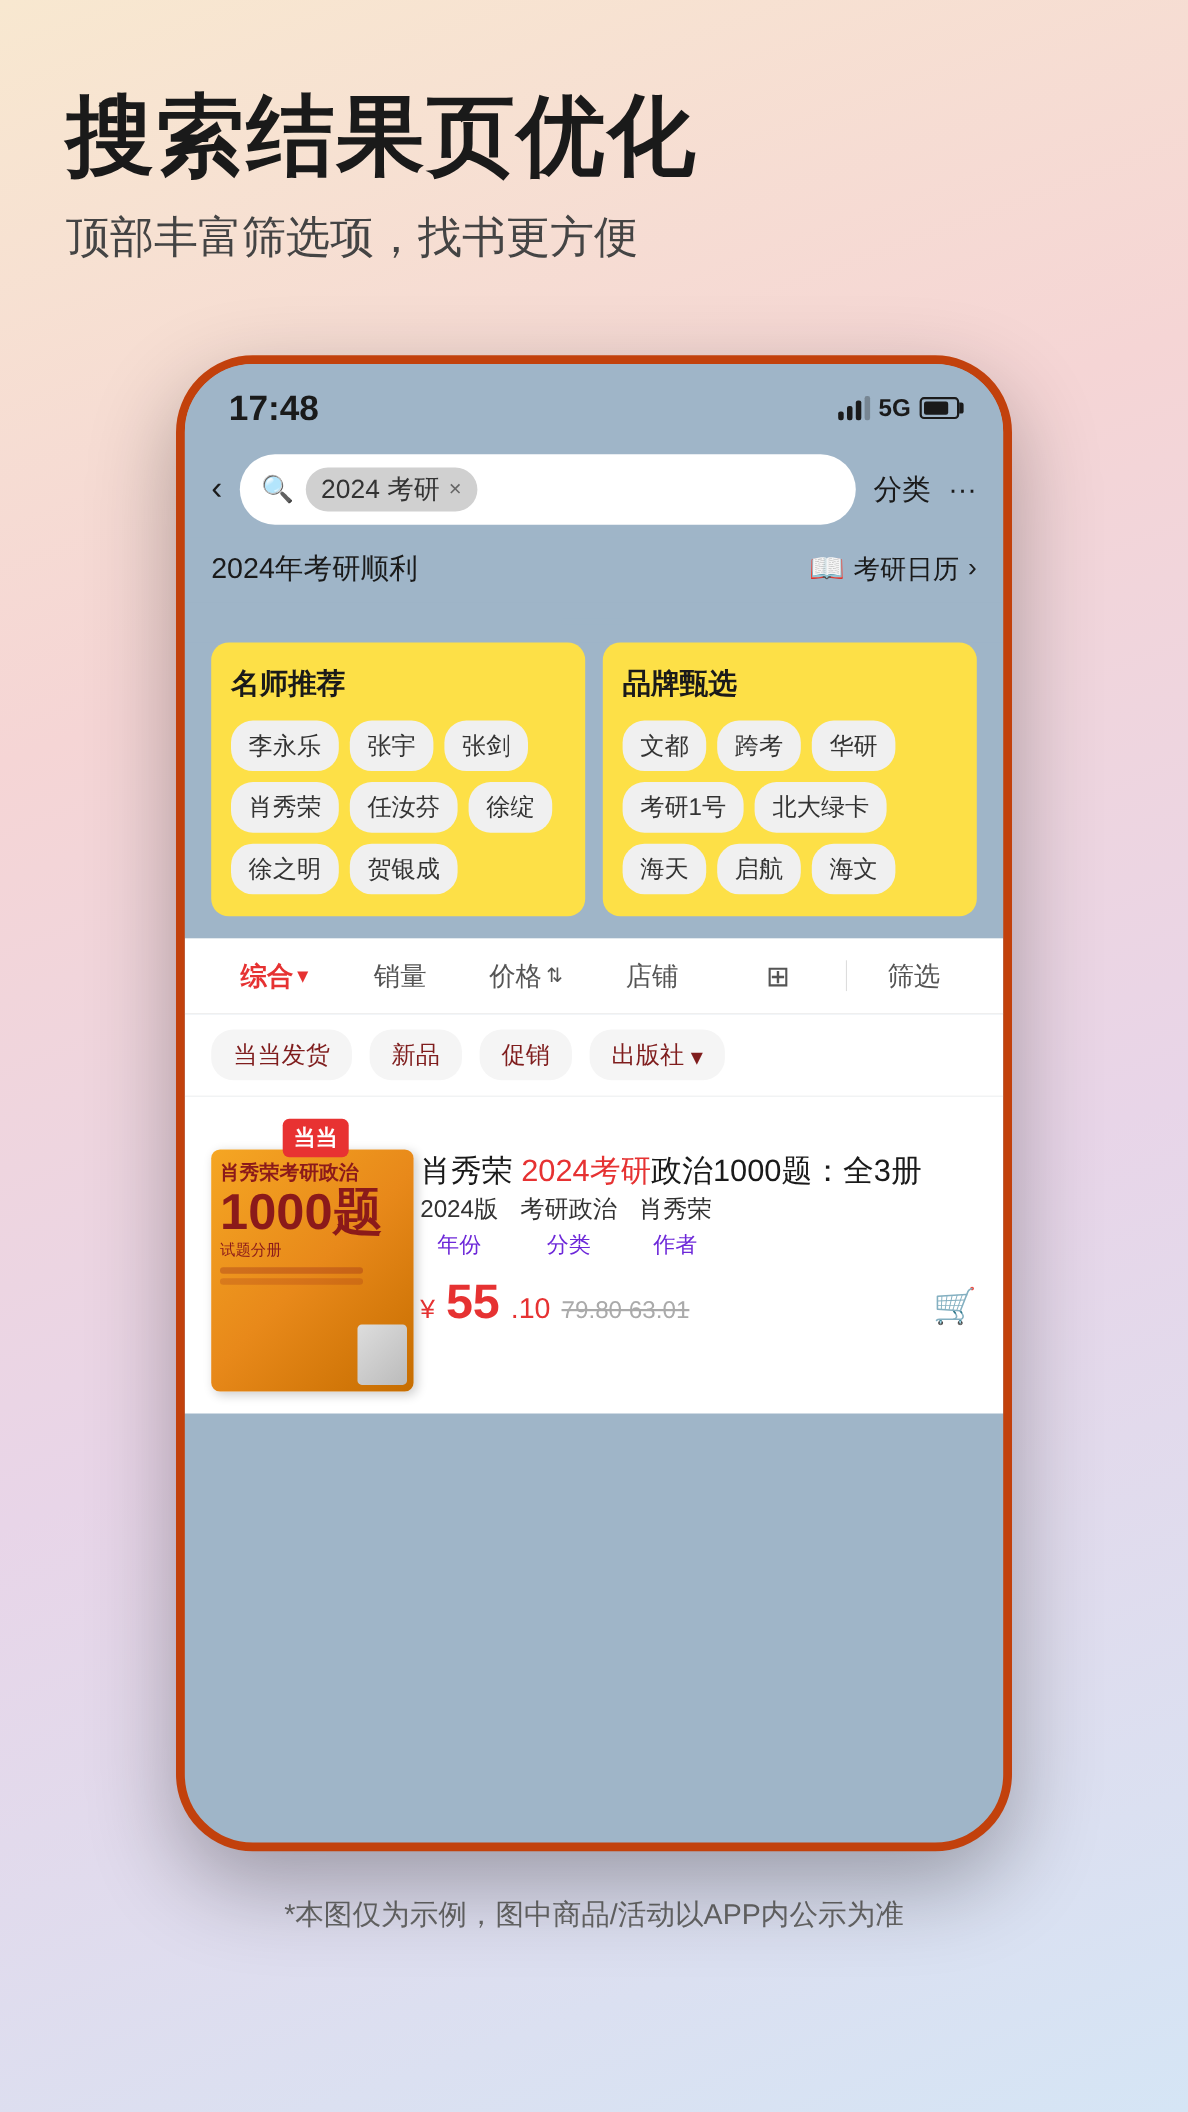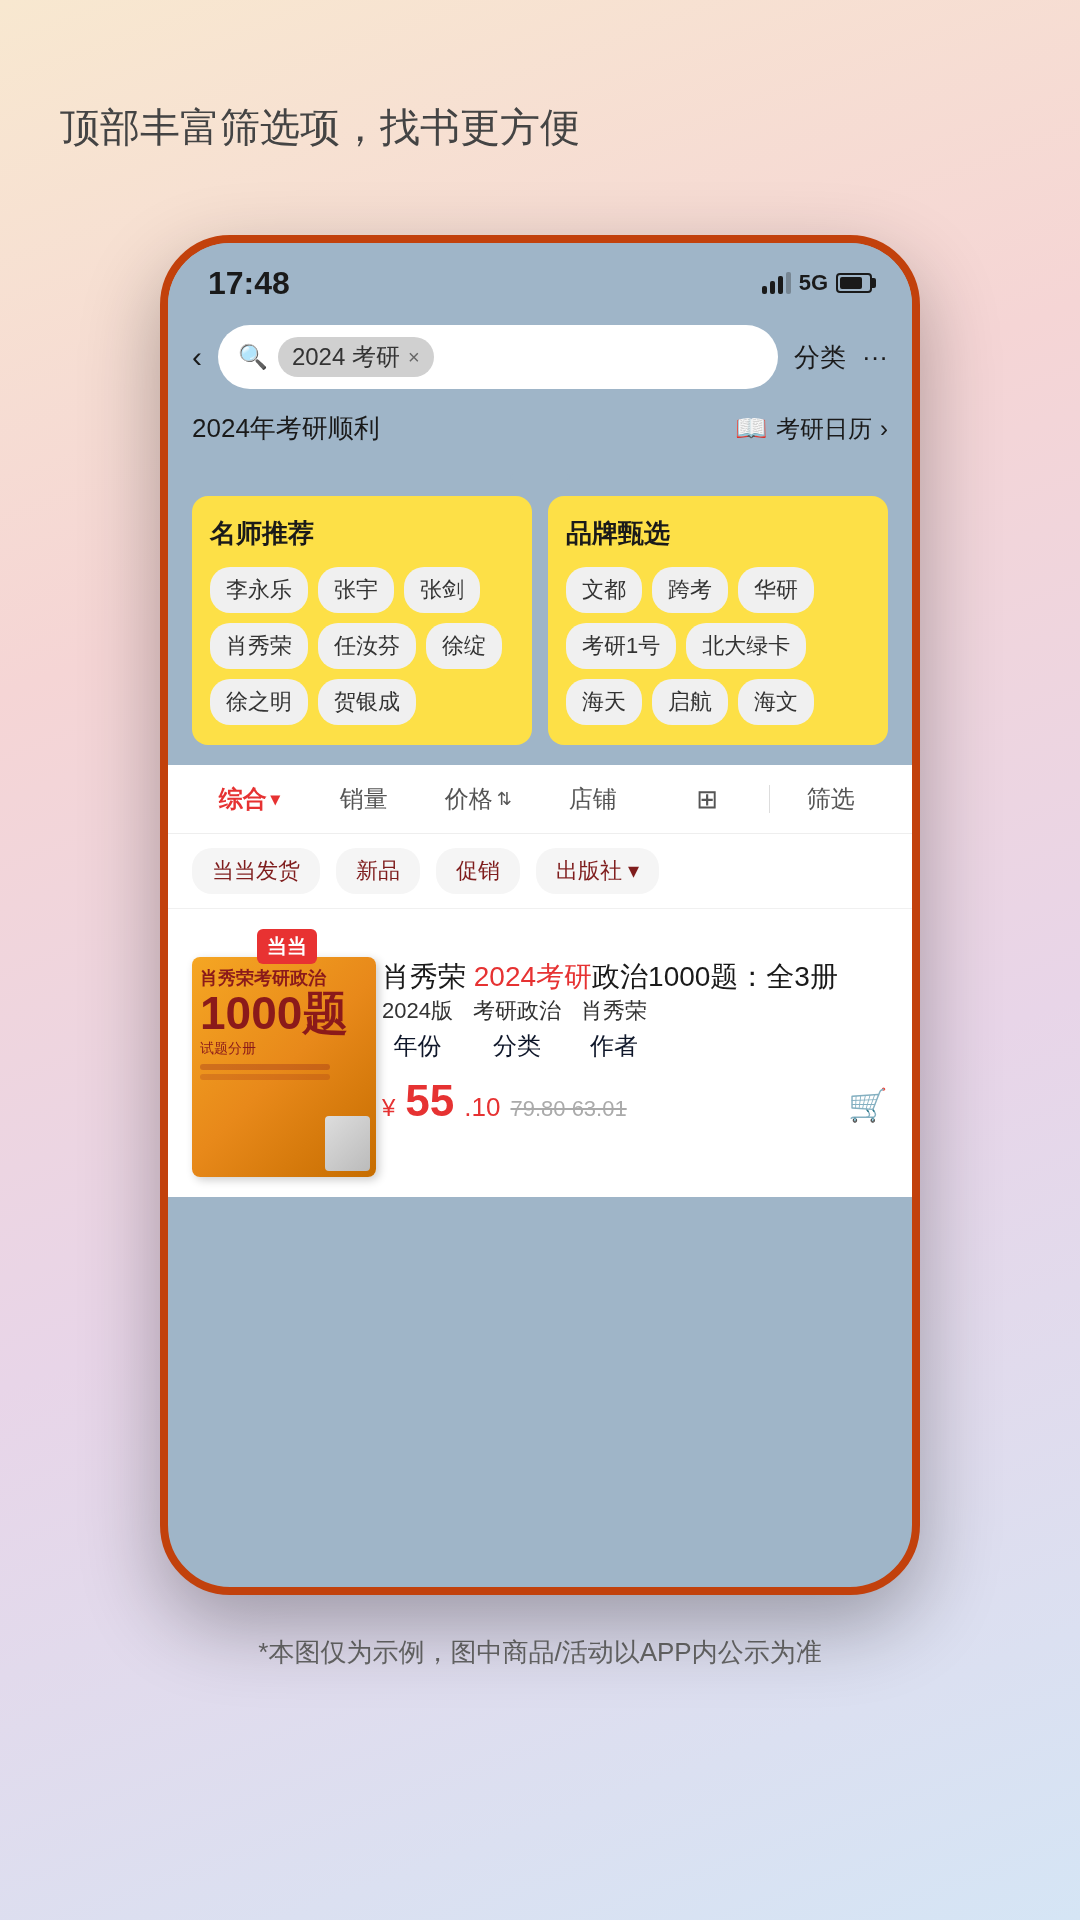--- a/index.html
+++ b/index.html
@@ -263,21 +263,21 @@
     }
     .filter-pill {
       background: #f5f5f5;
       border-radius: 20px;
       padding: 8px 20px;
       font-size: 22px;
       color: #7f1d1d;
     }
     .filter-pill.with-arrow {
       display: flex;
-      align-items: center;
+      align-items: flex-end;
       gap: 6px;
     }
 
     
     .product-area {
       background: white;
       padding: 20px 24px;
       display: flex;
     }
     .product-image-wrap {
@@ -352,22 +352,22 @@
       margin-top: 0;
     }
     .meta-item {
       text-align: center;
     }
     .meta-value {
       font-size: 22px;
       color: #333;
     }
     .meta-label {
-      font-size: 24px;
-      color: #0f172a;
+      font-size: 20px;
+      color: #6d28d9;
       margin-top: 4px;
     }
     .product-price-row {
       display: flex;
       align-items: baseline;
       margin-top: 14px;
       gap: 10px;
     }
     .price-symbol {
       color: #e63232;
@@ -407,20 +407,21 @@
       background: #9fb5c8;
       width: 60px;
       border-radius: 3px;
       margin: 8px auto;
     }
   </style>
 </head>
 <body>
 
 <div class="page-header">
+  <div class="main-title">搜索结果页优化</div>
   <div class="sub-title">顶部丰富筛选项，找书更方便</div>
 </div>
 
 <div class="phone-wrapper">
   <div class="phone">
 
     <div class="status-bar">
       <span class="status-time">17:48</span>
       <div class="status-icons">
         <div class="signal-bars">

